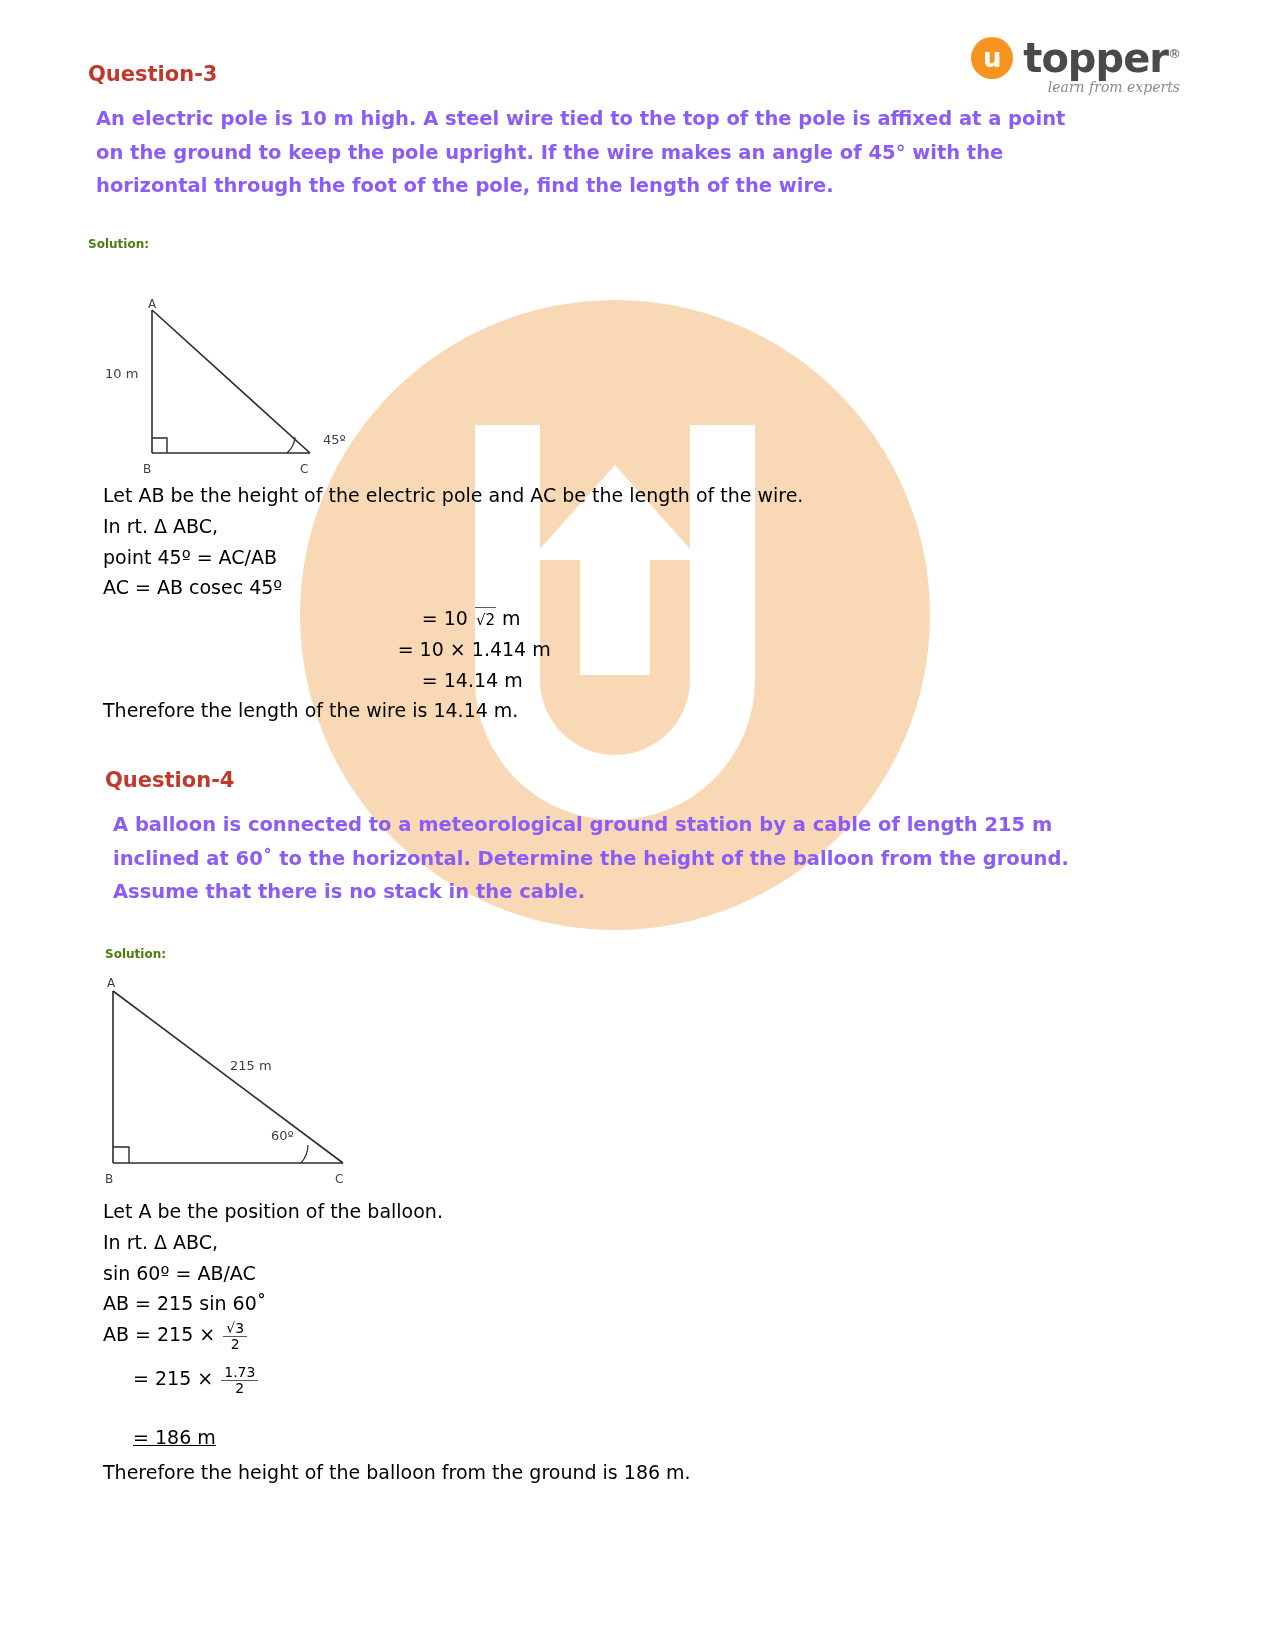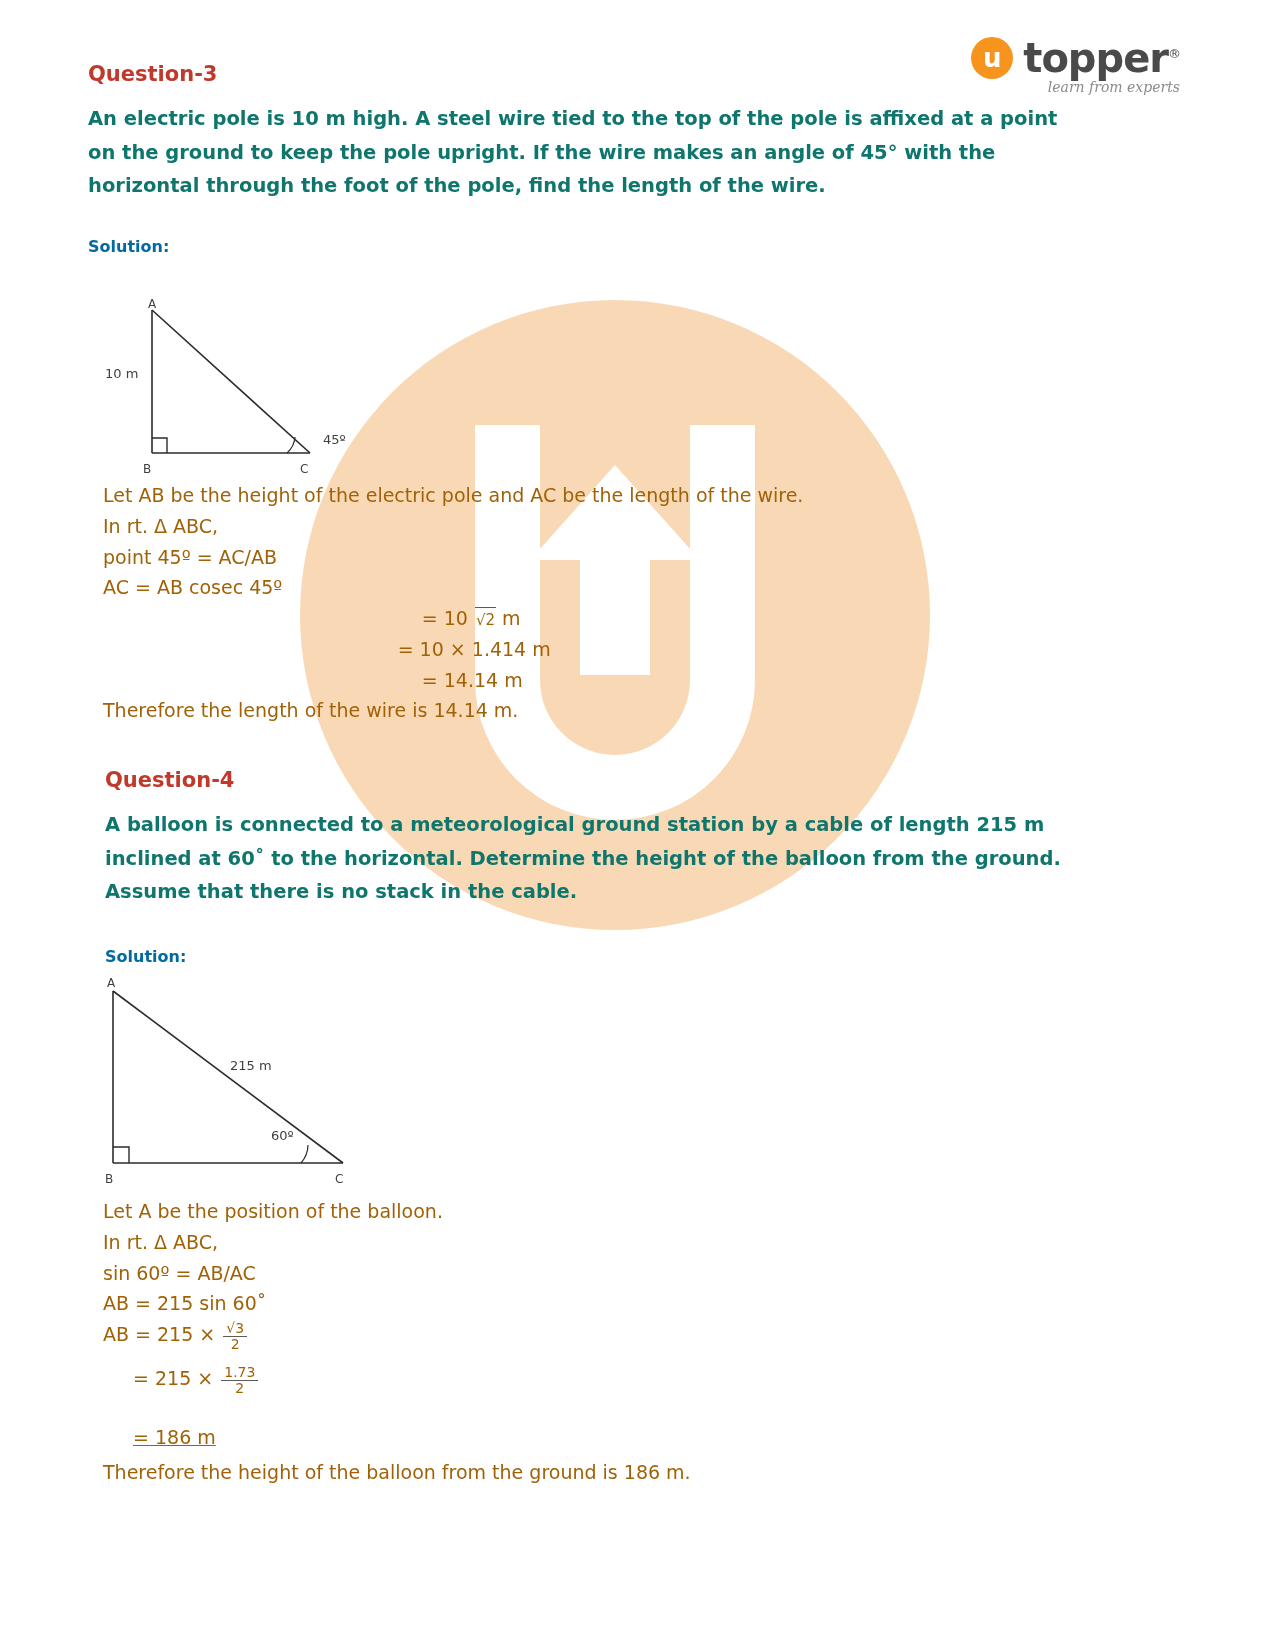--- a/index.html
+++ b/index.html
@@ -90,34 +90,34 @@
   
   .qtitle {
     color: #c0392b;
     font-weight: bold;
     font-size: 21px;
     margin: 0 0 16px 0;
   }
   .qtext {
     font-weight: bold;
     font-size: 19.5px;
-    color: #0f766e;
+    color: #8b5cf6;
     line-height: 1.72;
-    margin: 0;
+    margin: 8px;
     max-width: 1000px;
   }
   .soltitle {
-    color: #0369a1;
-    font-weight: bold;
-    font-size: 16px;
+    color: #4d7c0f;
+    font-weight: bold;
+    font-size: 12px;
     margin: 0 0 6px 0;
   }
   .body-line {
     font-size: 19px;
-    color: #a16207;
+    color: #000000;
     line-height: 1.62;
     margin: 0;
     white-space: pre;
   }
   .indent1 { padding-left: 36px; text-align: center; }
   .indent2 { padding-left: 30px; }
 
   .frac {
     display: inline-block;
     text-align: center;

